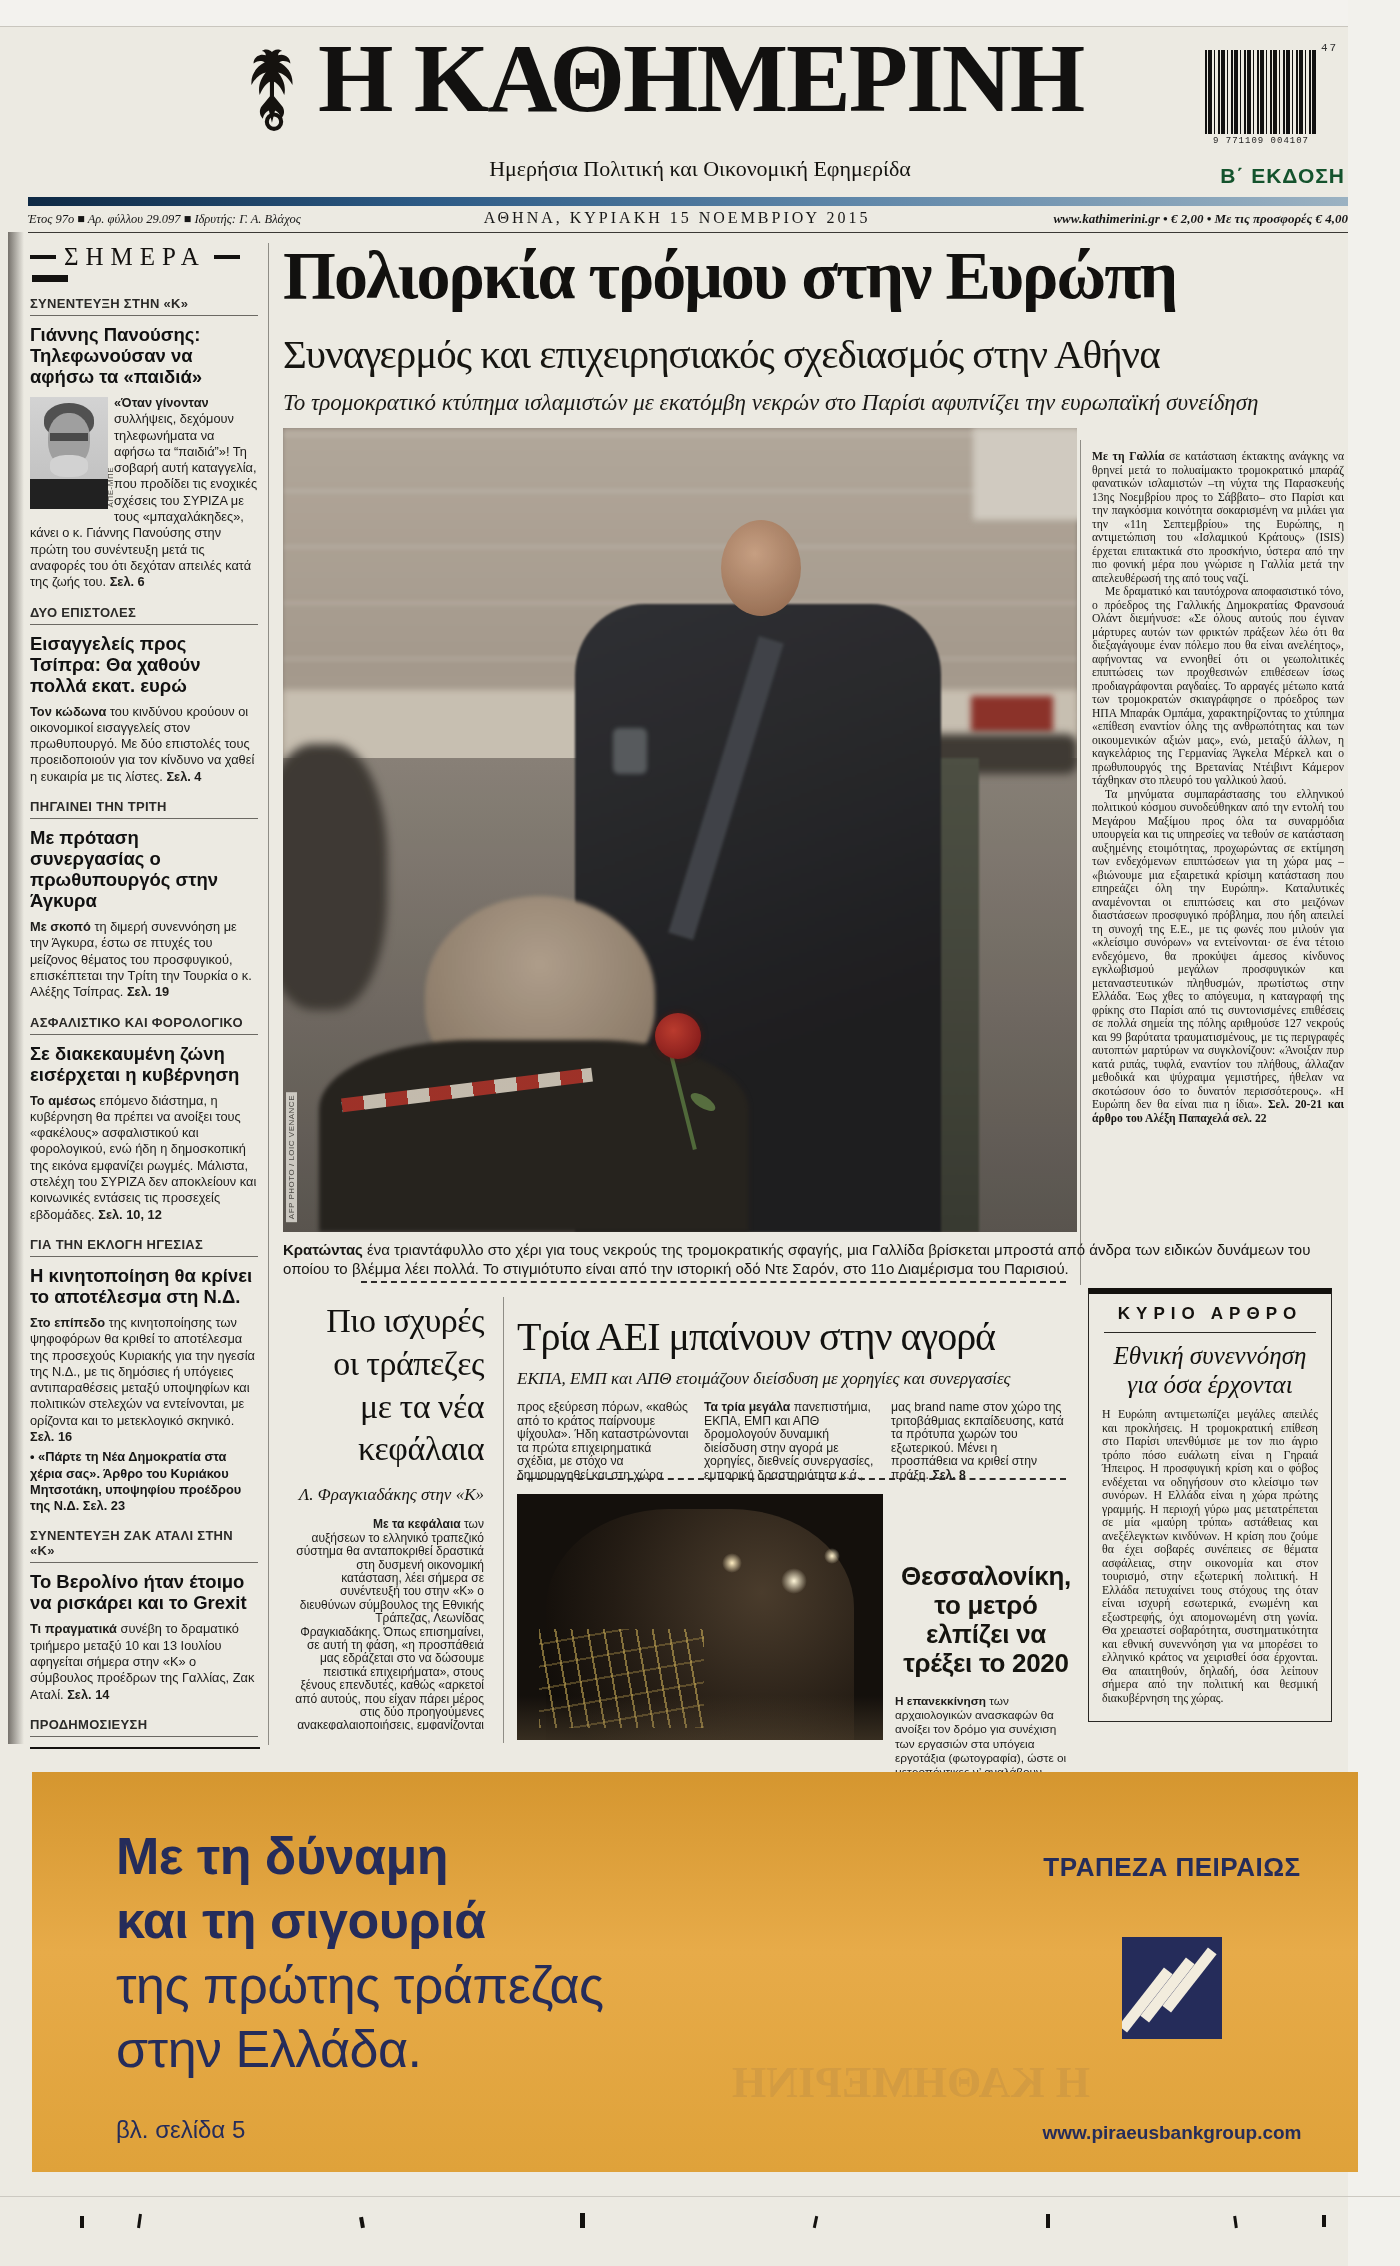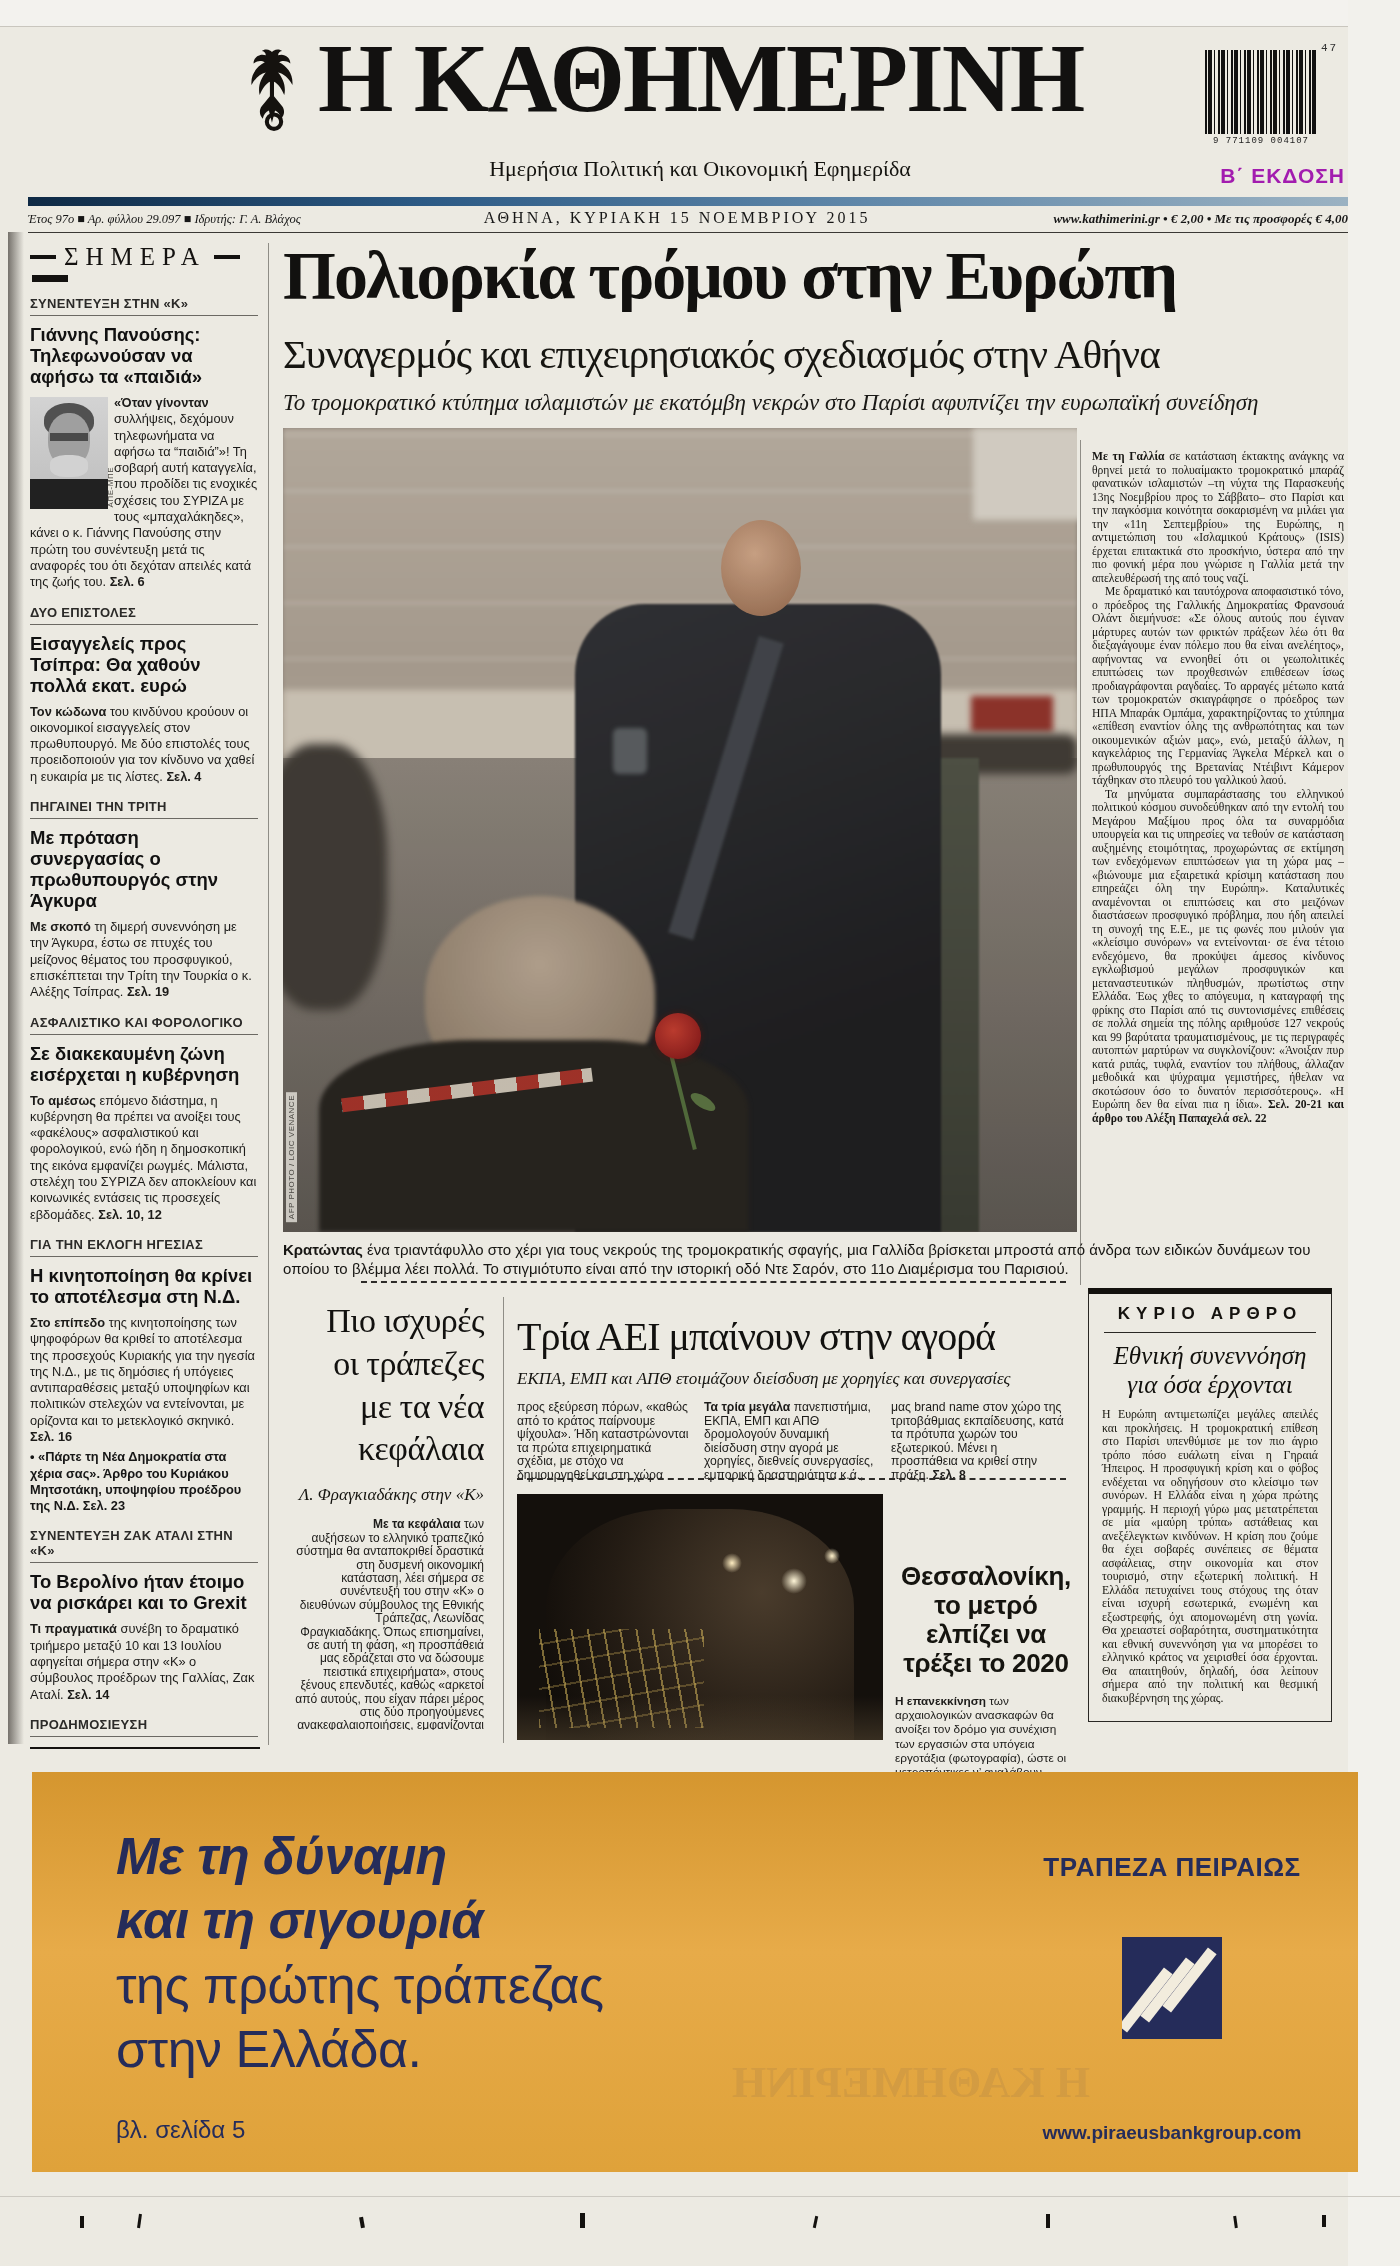--- a/index.html
+++ b/index.html
@@ -139,21 +139,21 @@
   .ed-k{text-align:center;font-size:17px;font-weight:700;letter-spacing:6px;color:#14120e;}
   .ed-rule{height:1px;background:#2a2824;margin:8px 2px 9px;}
   .ed-t{text-align:center;font-size:25px;line-height:1.14;font-style:italic;font-weight:400;color:#12110d;margin-bottom:9px;}
   .ed-b{font-size:11.8px;line-height:13.5px;text-align:justify;color:#18170f;}
   .sb-endrule{left:30px;top:1747px;width:230px;height:2px;background:#14120f;}
 
   
   .ad{left:32px;top:1772px;width:1326px;height:400px;
       background:linear-gradient(180deg,#d5962f,#e7ab49 45%,#dfa23a);}
   .ad-head{position:absolute;left:84px;top:52px;font-size:52px;line-height:1.24;color:#252c5a;letter-spacing:-.5px;}
-  .ad-l1,.ad-l2{font-weight:700;font-style:italic;}
+  .ad-l1,.ad-l2{font-weight:700;}
   .ad-l3,.ad-l4{font-weight:400;}
   .ad-brand{position:absolute;left:965px;top:80px;width:350px;text-align:center;font-size:26px;font-weight:700;letter-spacing:.5px;color:#252c5a;}
   .plogo{position:absolute;left:1090px;top:165px;width:100px;height:102px;background:#252c5a;overflow:hidden;}
   .plogo .s{position:absolute;width:11px;height:74px;background:#f2ecdd;transform:rotate(38deg);}
   .s1{left:18px;top:26px;} .s2{left:40px;top:16px;} .s3{left:62px;top:6px;}
   .ad-note{position:absolute;left:84px;bottom:28px;font-size:24px;color:#252c5a;}
   .ad-url{position:absolute;left:965px;bottom:28px;width:350px;text-align:center;font-size:19px;font-weight:700;color:#252c5a;}
   .ad-wm{position:absolute;left:700px;top:285px;font-size:44px;font-weight:700;color:rgba(40,40,90,.08);transform:scaleX(-1);}
 </style>
 </head>
@@ -171,21 +171,21 @@
       <circle cx="40" cy="74" r="7" fill="none" stroke="#15120f" stroke-width="4"></circle>
     </svg>
   </div>
   <div class="abs nameplate serif">Η ΚΑΘΗΜΕΡΙΝΗ</div>
   <div class="abs bcwrap">
     <div class="abs bars"></div>
     <div class="abs bcnum mono">9 771109 004107</div>
     <div class="abs bctop mono">47</div>
   </div>
   <div class="abs subtitle serif">Ημερήσια Πολιτική και Οικονομική Εφημερίδα</div>
-  <div class="abs edition" style="color:#a21caf;">Β΄ ΕΚΔΟΣΗ</div>
+  <div class="abs edition" style="color:#14532d;">Β΄ ΕΚΔΟΣΗ</div>
   <div class="abs bluebar"></div>
   <div class="abs dateline serif">
     <span class="dl-left">Έτος 97ο ■ Αρ. φύλλου 29.097 ■ Ιδρυτής: Γ. Α. Βλάχος</span>
     <span class="dl-center">ΑΘΗΝΑ, ΚΥΡΙΑΚΗ 15 ΝΟΕΜΒΡΙΟΥ 2015</span>
     <span class="dl-right">www.kathimerini.gr • € 2,00 • Με τις προσφορές € 4,00</span>
   </div>
   <div class="abs toprule"></div>
 
   <aside class="abs sidebar">
     <div class="sb-head">

